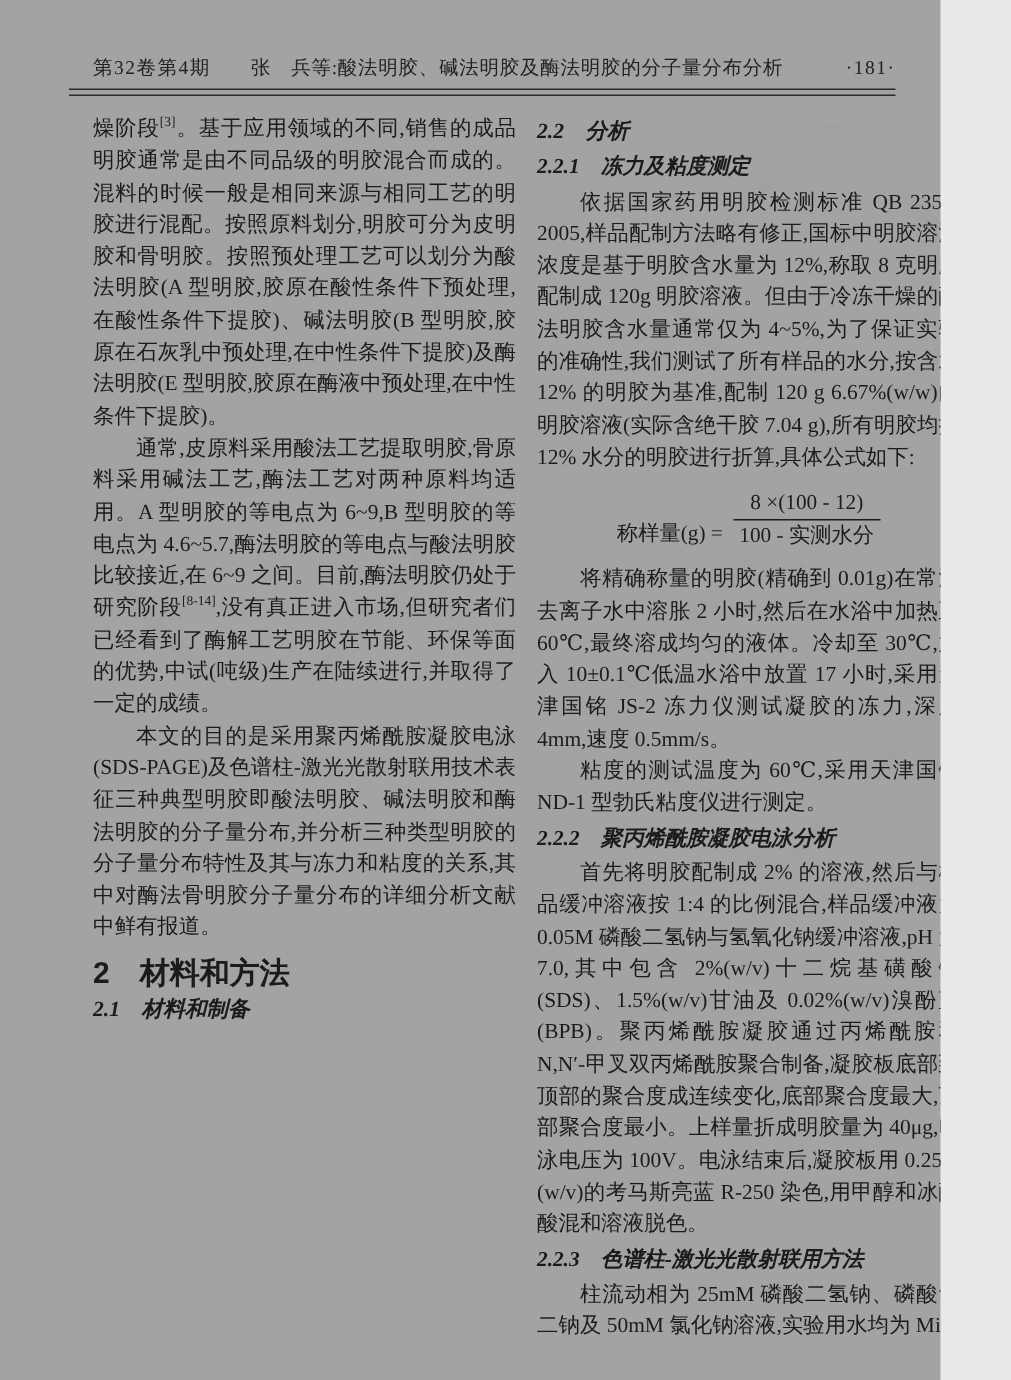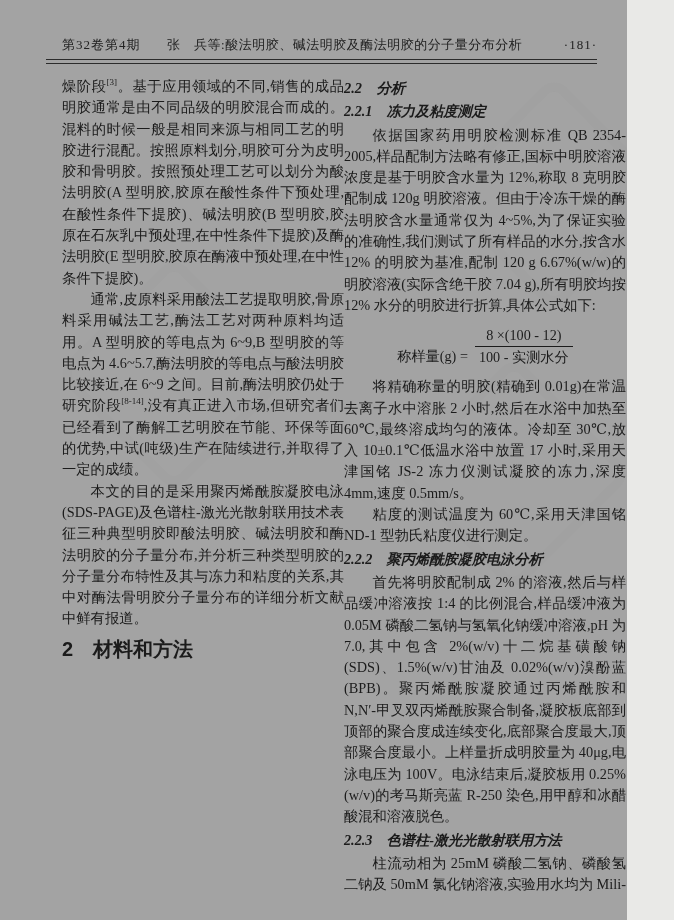--- a/index.html
+++ b/index.html
@@ -40,21 +40,21 @@
   .double-rule{
     position:absolute;top:59px;left:46px;right:30px;
     height:3px;
     border-top:1.7px solid #2b2b2b;
     border-bottom:1.3px solid #2b2b2b;
   }
 
   .columns{
     position:absolute;top:76px;left:62px;
     width:578px;height:838px;
-    display:flex;
+    display:flex;gap:14px;
   }
   .col{
     width:282px;
     font-size:14.3px;
     line-height:21.3px;
     text-align:justify;
     color:#1b1b1b;
   }
   .col p{margin:0;text-indent:2em;}
   .col p.no-indent{text-indent:0;}
@@ -100,20 +100,21 @@
 
   <div class="double-rule"></div>
 
   <div class="columns">
 
     <div class="col">
       <p class="no-indent"><span>燥阶段</span><sup>[3]</sup><span>。基于应用领域的不同,销售的成品明胶通常是由不同品级的明胶混合而成的。混料的时候一般是相同来源与相同工艺的明胶进行混配。按照原料划分,明胶可分为皮明胶和骨明胶。按照预处理工艺可以划分为酸法明胶(A 型明胶,胶原在酸性条件下预处理,在酸性条件下提胶)、碱法明胶(B 型明胶,胶原在石灰乳中预处理,在中性条件下提胶)及酶法明胶(E 型明胶,胶原在酶液中预处理,在中性条件下提胶)。</span></p>
       <p><span>通常,皮原料采用酸法工艺提取明胶,骨原料采用碱法工艺,酶法工艺对两种原料均适用。A 型明胶的等电点为 6~9,B 型明胶的等电点为 4.6~5.7,酶法明胶的等电点与酸法明胶比较接近,在 6~9 之间。目前,酶法明胶仍处于研究阶段</span><sup>[8-14]</sup><span>,没有真正进入市场,但研究者们已经看到了酶解工艺明胶在节能、环保等面的优势,中试(吨级)生产在陆续进行,并取得了一定的成绩。</span></p>
       <p>本文的目的是采用聚丙烯酰胺凝胶电泳(SDS-PAGE)及色谱柱-激光光散射联用技术表征三种典型明胶即酸法明胶、碱法明胶和酶法明胶的分子量分布,并分析三种类型明胶的分子量分布特性及其与冻力和粘度的关系,其中对酶法骨明胶分子量分布的详细分析文献中鲜有报道。</p>
       <div class="h-section">2　材料和方法</div>
+      <div class="h-sub">2.1　材料和制备</div>
     </div>
 
     <div class="col">
       <div class="h-sub">2.2　分析</div>
       <div class="h-subsub">2.2.1　冻力及粘度测定</div>
       <p>依据国家药用明胶检测标准 QB 2354-2005,样品配制方法略有修正,国标中明胶溶液浓度是基于明胶含水量为 12%,称取 8 克明胶配制成 120g 明胶溶液。但由于冷冻干燥的酶法明胶含水量通常仅为 4~5%,为了保证实验的准确性,我们测试了所有样品的水分,按含水 12% 的明胶为基准,配制 120 g 6.67%(w/w)的明胶溶液(实际含绝干胶 7.04 g),所有明胶均按 12% 水分的明胶进行折算,具体公式如下:</p>
       <div class="formula">
         <span>称样量(g) =</span>
         <span class="frac">
           <span class="num">8 ×(100 - 12)</span>

